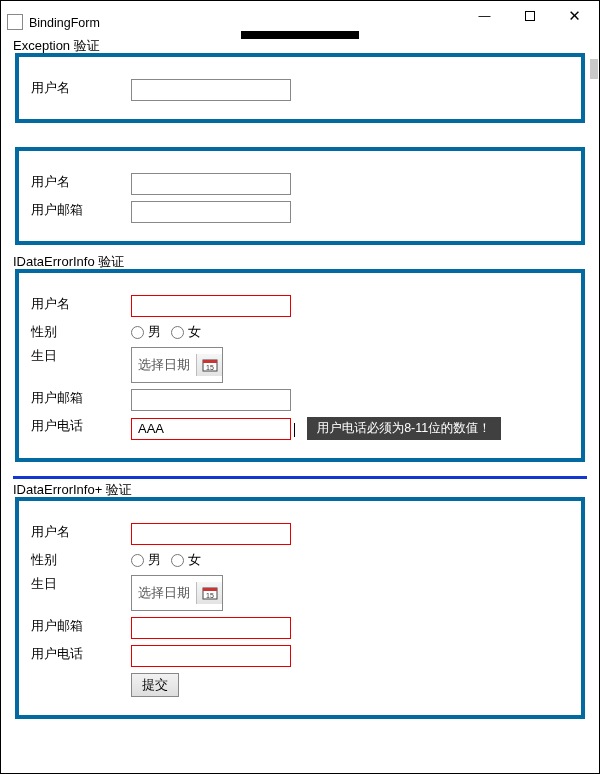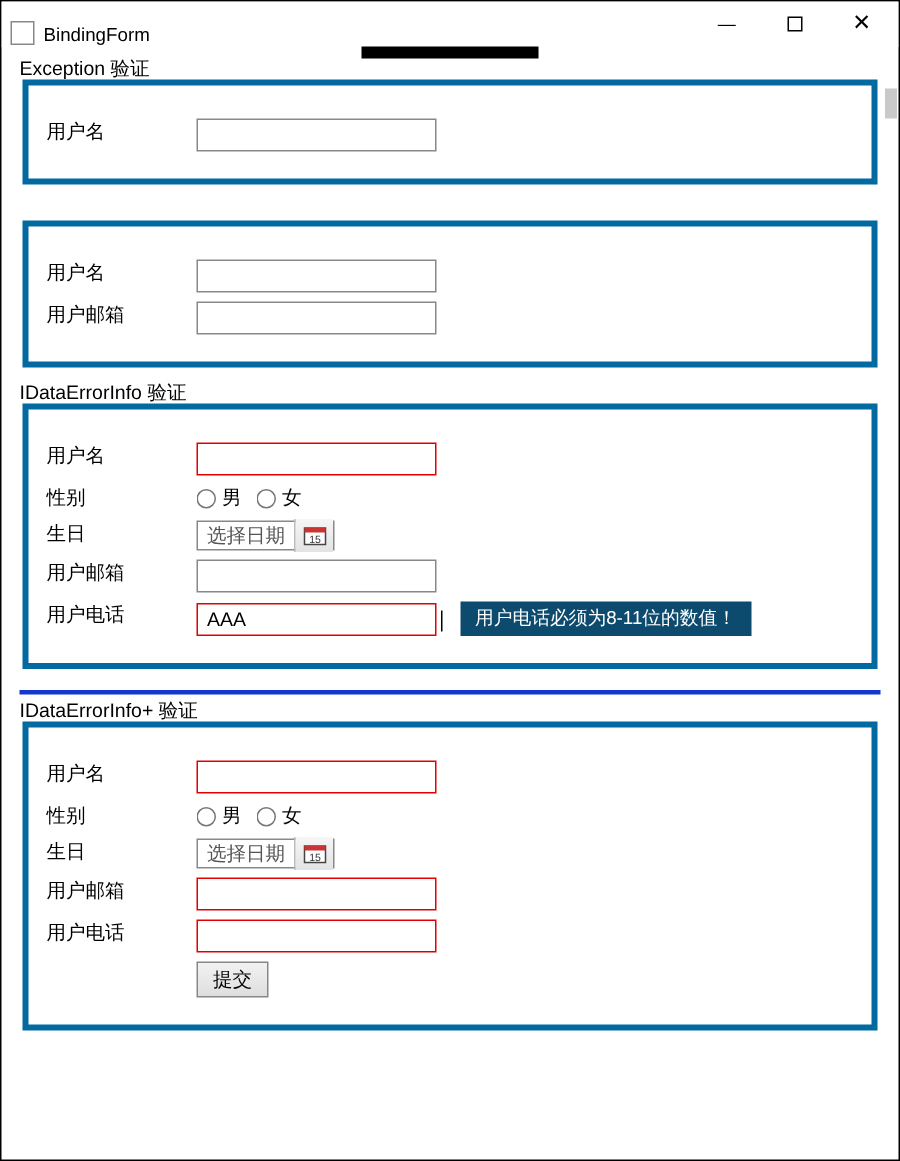--- a/index.html
+++ b/index.html
@@ -103,39 +103,39 @@
   }
   input.text.err { border: 1px solid #e30000; }
 
   .radio-pair { display: flex; align-items: center; gap: 10px; }
   .radio-opt { display: flex; align-items: center; gap: 4px; }
   .radio-opt input { margin: 0; }
 
   .date {
     display: inline-flex; align-items: center;
     border: 1px solid #888;
-    height: 20px;
+    height: 36px;
     background: #fff;
   }
   .date .date-label {
     padding: 0 6px;
     color: #555;
     user-select: none;
   }
   .date .cal-btn {
     width: 26px; height: 22px;
     border-left: 1px solid #bcbcbc;
     display: flex; align-items: center; justify-content: center;
     background: linear-gradient(#f6f6f6, #e3e3e3);
   }
   .date .cal-btn svg { display: block; }
 
   .err-msg {
     margin-left: 12px;
-    background: #0c4a6e;
+    background: #404040;
     color: #fff;
     font-size: 12.5px;
     padding: 3px 10px;
     white-space: nowrap;
   }
 
   .sep {
     height: 3px;
     background: #1337cf;
     margin: 0 4px 18px 4px;

